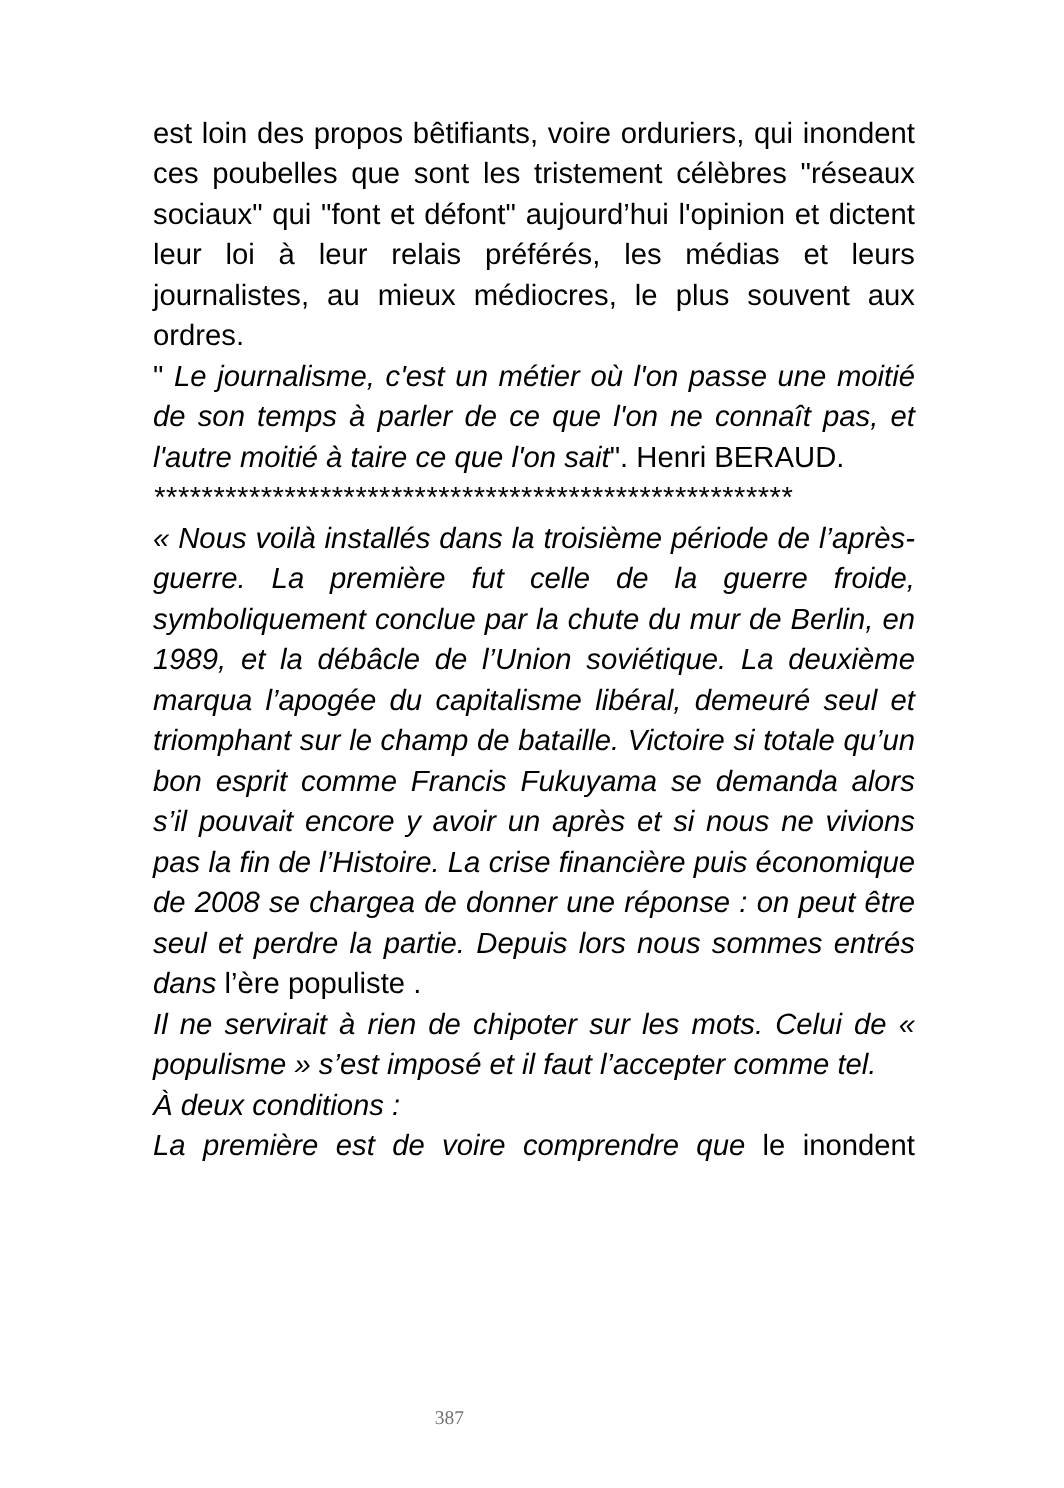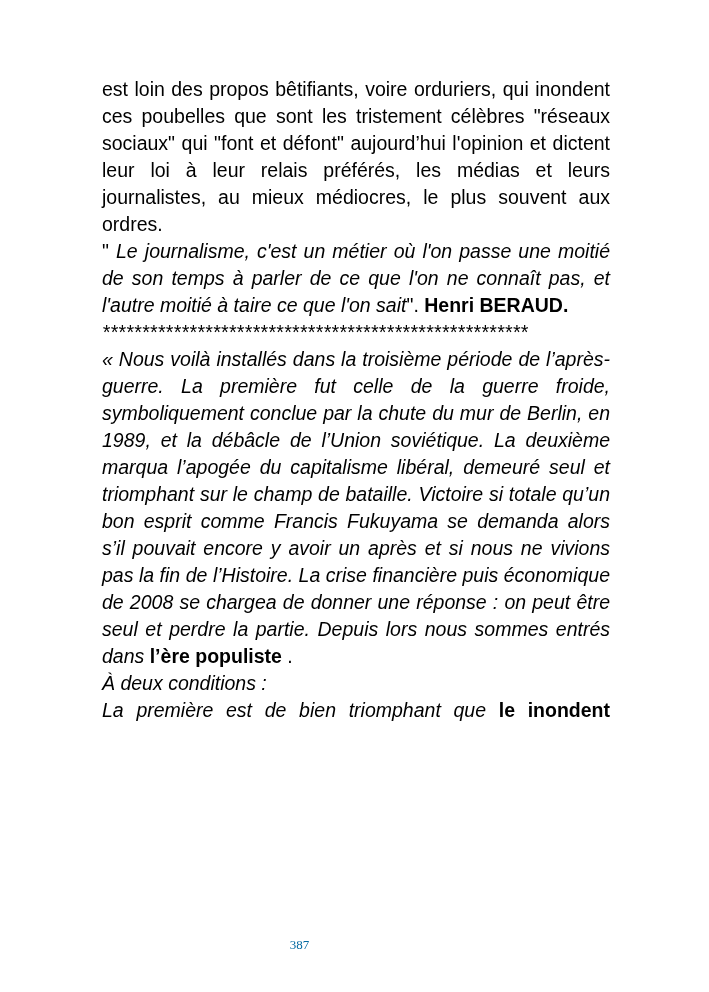--- a/index.html
+++ b/index.html
@@ -24,49 +24,50 @@
     margin: 0;
     font-size: 19.5px;
     line-height: 27px;
     color: #000000;
     text-align: justify;
     word-spacing: normal;
   }
   p.left { text-align: left; }
   p.fill-last { text-align-last: justify; }
   .it { font-style: italic; }
-  .b  { font-weight: 700; }
+  .b  { font-weight: 400; }
   .u  { text-decoration: underline; }
   .sep { letter-spacing: 0.3px; }
   .page-number {
     position: absolute;
     top: 937px;
     left: 0;
     width: 599px;
     text-align: center;
     font-family: "Liberation Serif", serif;
     font-size: 13px;
-    color: #0369a1;
+    color: #737373;
   }
 </style>
 </head>
 <body>
 
 <div class="text-block">
 
   <p><span>est loin des propos bêtifiants, voire orduriers, qui inondent ces poubelles que sont les tristement célèbres "réseaux sociaux" qui "font et défont" aujourd’hui l'opinion et dictent leur loi à leur relais préférés, les médias et leurs journalistes, au mieux médiocres, le plus souvent aux ordres.</span></p>
 
   <p><span>" </span><span class="it">Le journalisme, c'est un métier où l'on passe une moitié de son temps à parler de ce que l'on ne connaît pas, et l'autre moitié à taire ce que l'on sait</span><span>". </span><span class="b">Henri BERAUD.</span></p>
 
   <p class="left"><span class="it sep">******************************************************</span></p>
 
 
 
   <p><span class="it">« Nous voilà installés dans la troisième période de l’après-guerre. La première fut celle de la guerre froide, symboliquement conclue par la chute du mur de Berlin, en 1989, et la débâcle de l’Union soviétique. La deuxième marqua l’apogée du capitalisme libéral, demeuré seul et triomphant sur le champ de bataille. Victoire si totale qu’un bon esprit comme Francis Fukuyama se demanda alors s’il pouvait encore y avoir un après et si nous ne vivions pas la fin de l’Histoire. La crise financière puis économique de 2008 se chargea de donner une réponse : on peut être seul et perdre la partie. Depuis lors nous sommes entrés dans </span><span class="b">l’ère populiste</span><span> .</span></p>
 
+  <p><span class="it">Il ne servirait à rien de chipoter sur les mots. Celui de « populisme » s’est imposé et il faut l’accepter comme tel.</span></p>
 
   <p class="left"><span class="it">À deux conditions :</span></p>
 
-  <p class="fill-last"><span class="it">La première est de bien triomphant que </span><span class="b">le inondent</span></p>
+  <p class="fill-last"><span class="it">La première est de voire comprendre que </span><span class="b">le inondent</span></p>
 
 </div>
 
 <div class="page-number">387</div>
 
 </body></html>

